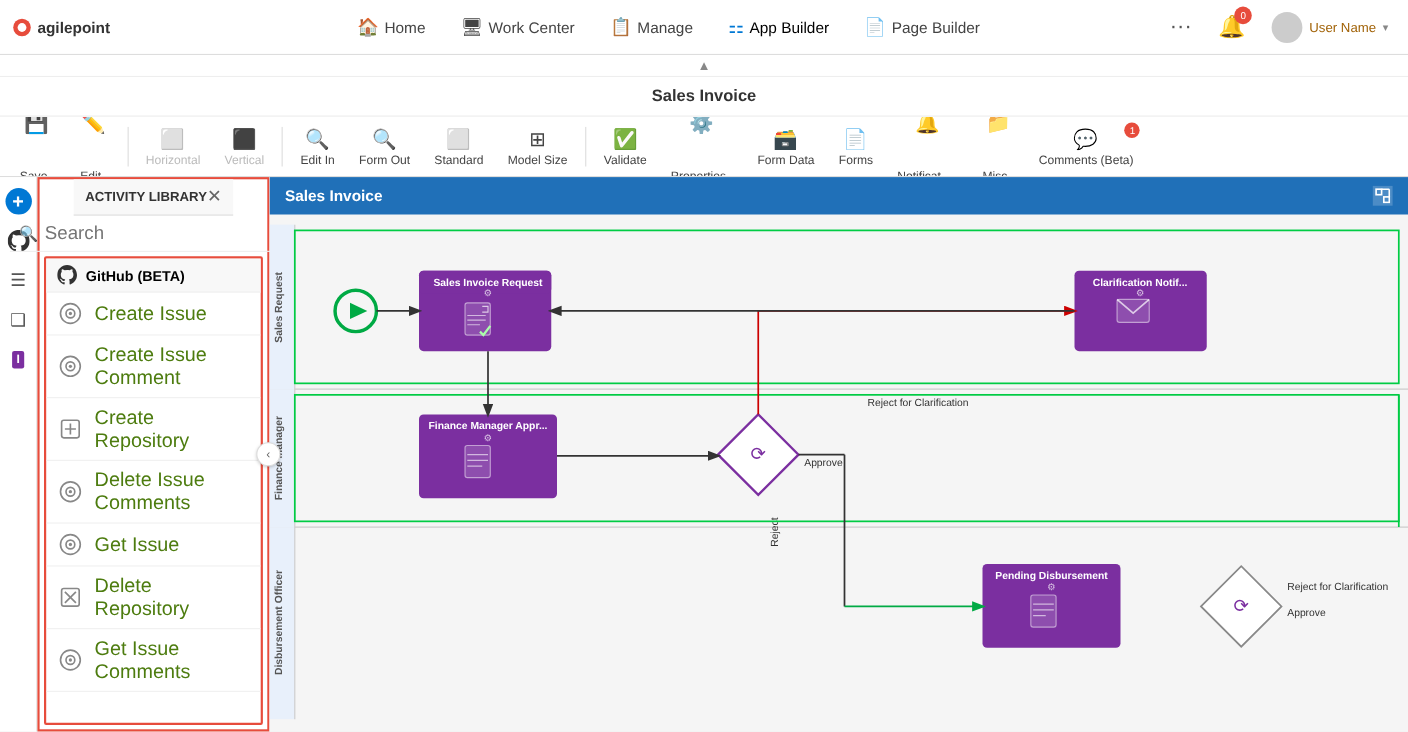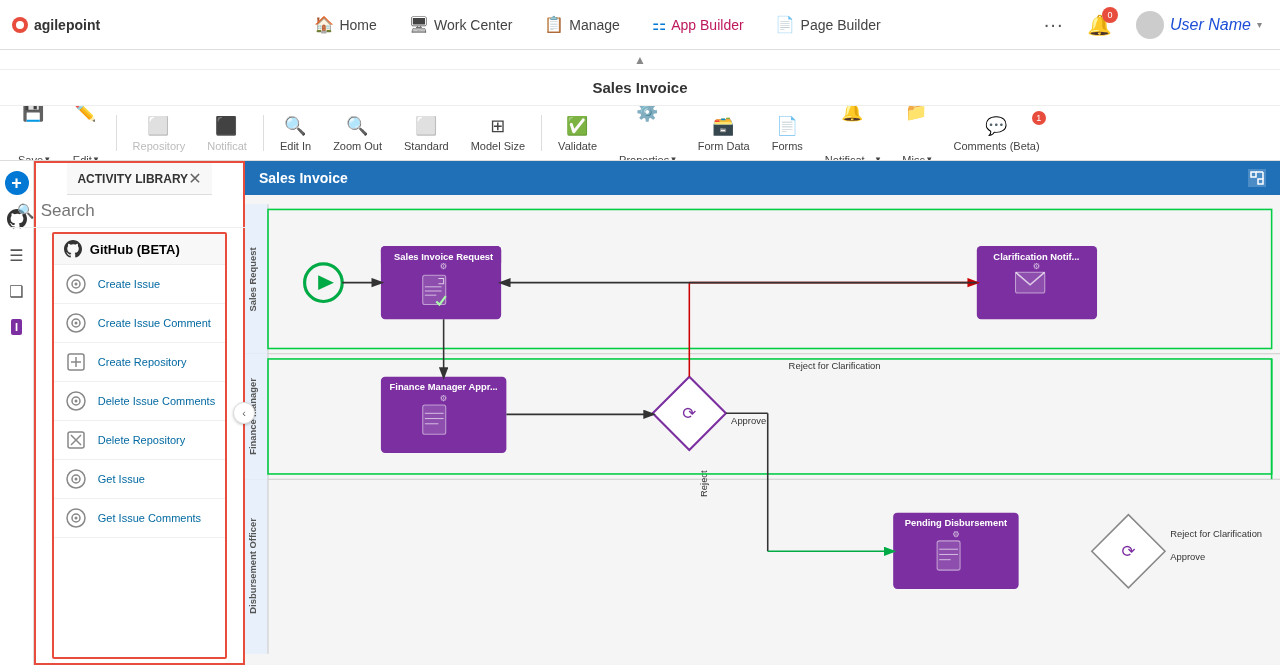--- a/index.html
+++ b/index.html
@@ -73,21 +73,21 @@
       gap: 6px;
       cursor: pointer;
       padding: 4px 8px;
     }
     .user-avatar {
       width: 28px;
       height: 28px;
       background: #ccc;
       border-radius: 50%;
     }
-    .user-name { color: #1d4ed8; font-size: 16px; font-style: italic; }
+    .user-name { color: #a16207; font-size: 12px; }
     .chevron-down { font-size: 10px; color: #888; }
 
     
     .collapse-bar {
       height: 20px;
       background: #fff;
       display: flex;
       justify-content: center;
       align-items: center;
       border-bottom: 1px solid #eee;
@@ -128,21 +128,21 @@
       border-radius: 4px;
       min-width: 48px;
       color: #444;
       font-size: 11px;
       gap: 3px;
       border: none;
       background: transparent;
     }
     .toolbar-btn .icon { font-size: 18px; }
     .toolbar-btn.disabled { color: #bbb; cursor: default; }
-    .tb-label { display: flex; align-items: flex-start; gap: 2px; margin-top: 28px; }
+    .tb-label { display: flex; align-items: flex-end; gap: 2px; margin-top: 28px; }
     .tb-arrow { font-size: 9px; }
     .tb-divider { width: 1px; background: #ddd; height: 36px; margin: 0 4px; }
     .comments-badge {
       position: relative;
     }
     .comments-badge-num {
       position: absolute;
       top: 0;
       right: 4px;
       background: #e74c3c;
@@ -251,21 +251,21 @@
       border-bottom: 1px solid #f0f0f0;
     }
     .github-item-icon {
       width: 24px;
       height: 24px;
       display: flex;
       align-items: center;
       justify-content: center;
       flex-shrink: 0;
     }
-    .github-item-label { font-size: 11px; color: #0369a1; }
+    .github-item-label { font-size: 18px; color: #4d7c0f; }
 
     
     .collapse-handle {
       position: absolute;
       right: -12px;
       top: 50%;
       transform: translateY(-50%);
       background: #fff;
       border: 1px solid #ddd;
       border-radius: 50%;
@@ -334,21 +334,21 @@
     <div class="nav-item">
       <span class="nav-item-icon">🖥</span>
       <span>Work Center</span>
     </div>
     <div class="nav-item">
       <span class="nav-item-icon">📋</span>
       <span>Manage</span>
     </div>
     <div class="nav-item active">
       <span class="nav-item-icon" style="color:#0078d4">⚏</span>
-      <span style="color:#be185d">App Builder</span>
+      <span style="color:#000000">App Builder</span>
     </div>
     <div class="nav-item">
       <span class="nav-item-icon">📄</span>
       <span>Page Builder</span>
     </div>
   </div>
   <div class="nav-right">
     <span class="nav-dots">···</span>
     <div class="bell-btn">
       <span style="font-size:20px">🔔</span>
@@ -381,34 +381,34 @@
   <button class="toolbar-btn">
     <span class="icon">✏️</span>
     <span class="tb-label">
       <span>Edit</span>
       <span class="tb-arrow">▾</span>
     </span>
   </button>
   <div class="tb-divider"></div>
   <button class="toolbar-btn disabled">
     <span class="icon">⬜</span>
-    <span>Repository</span>
+    <span>Horizontal</span>
   </button>
   <button class="toolbar-btn disabled">
     <span class="icon">⬛</span>
-    <span>Notificat</span>
+    <span>Vertical</span>
   </button>
   <div class="tb-divider"></div>
   <button class="toolbar-btn">
     <span class="icon">🔍</span>
     <span>Edit In</span>
   </button>
   <button class="toolbar-btn">
     <span class="icon">🔍</span>
-    <span>Zoom Out</span>
+    <span>Form Out</span>
   </button>
   <button class="toolbar-btn">
     <span class="icon">⬜</span>
     <span>Standard</span>
   </button>
   <button class="toolbar-btn">
     <span class="icon">⊞</span>
     <span>Model Size</span>
   </button>
   <div class="tb-divider"></div>
@@ -532,37 +532,37 @@
               <circle cx="11" cy="11" r="4" fill="none" stroke="#888" stroke-width="1.5"></circle>
               <circle cx="11" cy="11" r="1.5" fill="#888"></circle>
             </svg>
           </div>
           <span class="github-item-label">Delete Issue Comments</span>
         </div>
 
         <div class="github-item">
           <div class="github-item-icon">
             <svg width="22" height="22" viewBox="0 0 22 22">
+              <circle cx="11" cy="11" r="9" fill="none" stroke="#888" stroke-width="1.5"></circle>
+              <circle cx="11" cy="11" r="4" fill="none" stroke="#888" stroke-width="1.5"></circle>
+              <circle cx="11" cy="11" r="1.5" fill="#888"></circle>
+            </svg>
+          </div>
+          <span class="github-item-label">Get Issue</span>
+        </div>
+
+        <div class="github-item">
+          <div class="github-item-icon">
+            <svg width="22" height="22" viewBox="0 0 22 22">
               <rect x="3" y="3" width="16" height="16" rx="2" fill="none" stroke="#888" stroke-width="1.5"></rect>
               <line x1="6" y1="6" x2="16" y2="16" stroke="#888" stroke-width="1.5"></line>
               <line x1="16" y1="6" x2="6" y2="16" stroke="#888" stroke-width="1.5"></line>
             </svg>
           </div>
           <span class="github-item-label">Delete Repository</span>
-        </div>
-
-        <div class="github-item">
-          <div class="github-item-icon">
-            <svg width="22" height="22" viewBox="0 0 22 22">
-              <circle cx="11" cy="11" r="9" fill="none" stroke="#888" stroke-width="1.5"></circle>
-              <circle cx="11" cy="11" r="4" fill="none" stroke="#888" stroke-width="1.5"></circle>
-              <circle cx="11" cy="11" r="1.5" fill="#888"></circle>
-            </svg>
-          </div>
-          <span class="github-item-label">Get Issue</span>
         </div>
 
         <div class="github-item">
           <div class="github-item-icon">
             <svg width="22" height="22" viewBox="0 0 22 22">
               <circle cx="11" cy="11" r="9" fill="none" stroke="#888" stroke-width="1.5"></circle>
               <circle cx="11" cy="11" r="4" fill="none" stroke="#888" stroke-width="1.5"></circle>
               <circle cx="11" cy="11" r="1.5" fill="#888"></circle>
             </svg>
           </div>

